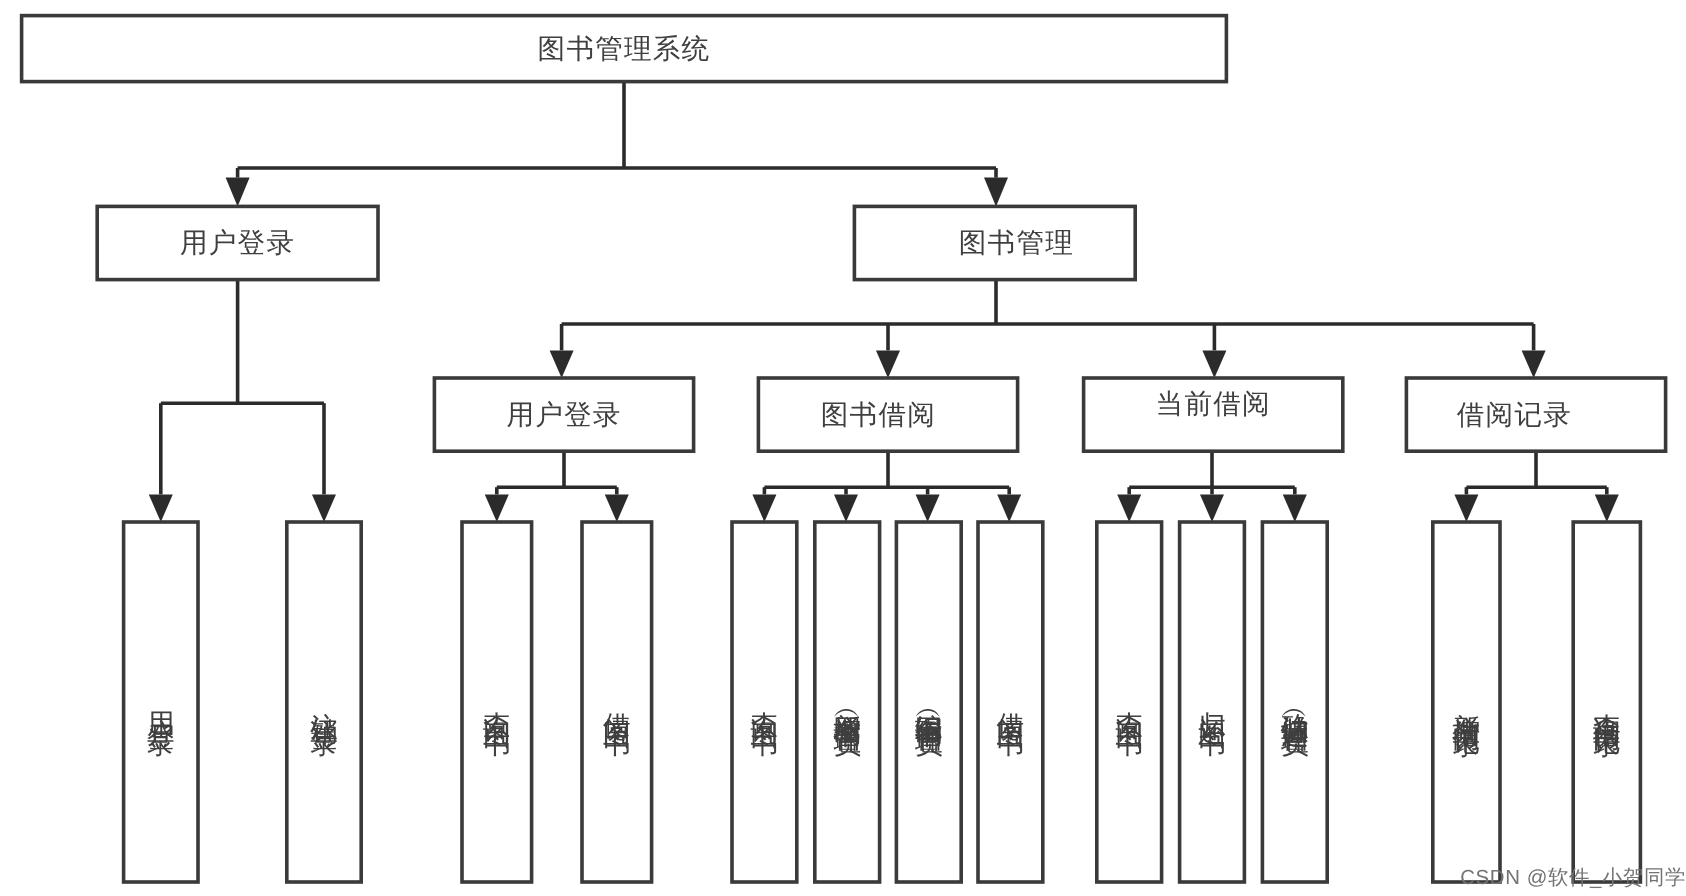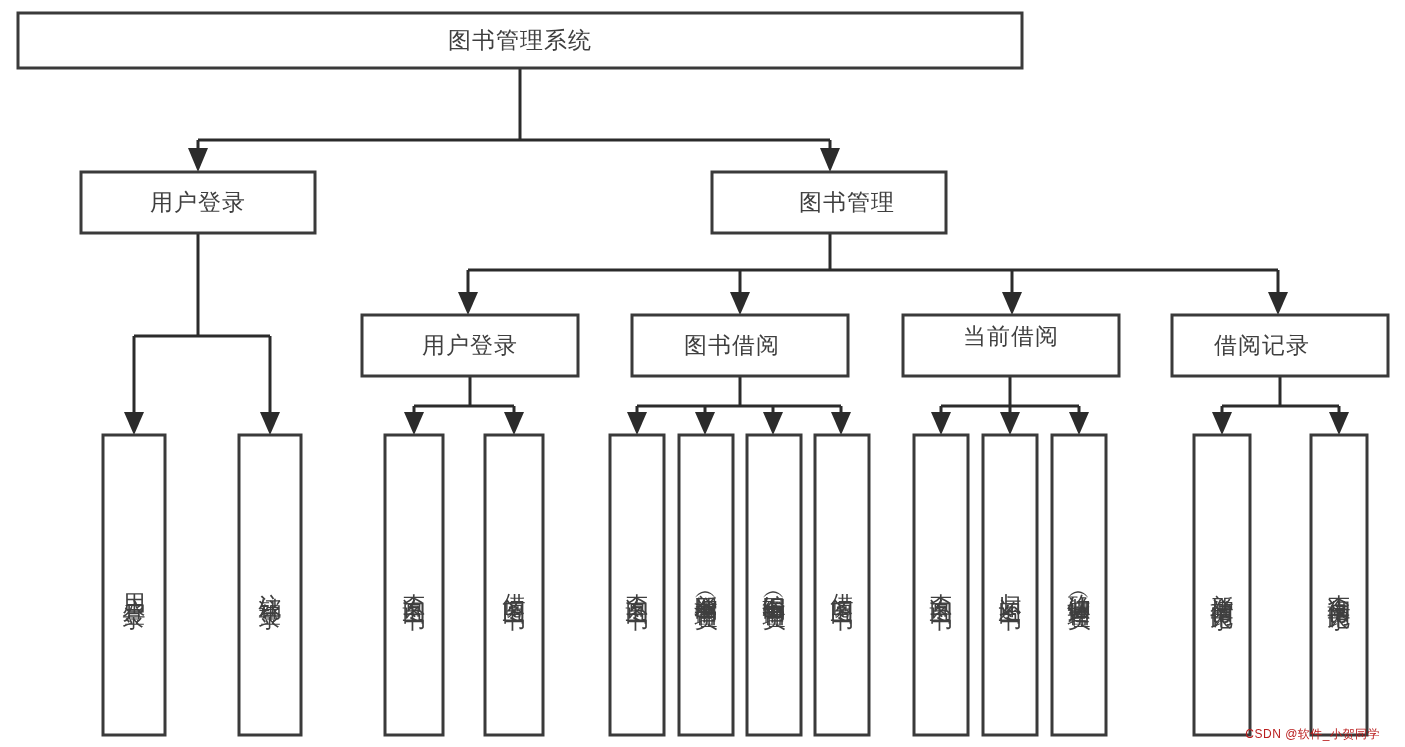--- a/index.html
+++ b/index.html
@@ -59,24 +59,24 @@
     color: #3f3f3f;
     font-size: 23px;
     writing-mode: vertical-rl;
     text-orientation: upright;
     letter-spacing: 5px;
     line-height: 1;
     pointer-events: none;
   }
   .watermark {
     position: absolute;
-    right: 25px;
+    right: 0;
     bottom: 4px;
-    font-size: 12px;
-    color: #b91c1c;
+    font-size: 17px;
+    color: #737373;
     letter-spacing: 0.5px;
     white-space: nowrap;
   }
 </style>
 </head>
 <body>
 
 <div id="diagram-root">
 
   <svg id="diagram-svg" viewBox="0 0 1405 747" xmlns="http://www.w3.org/2000/svg">

